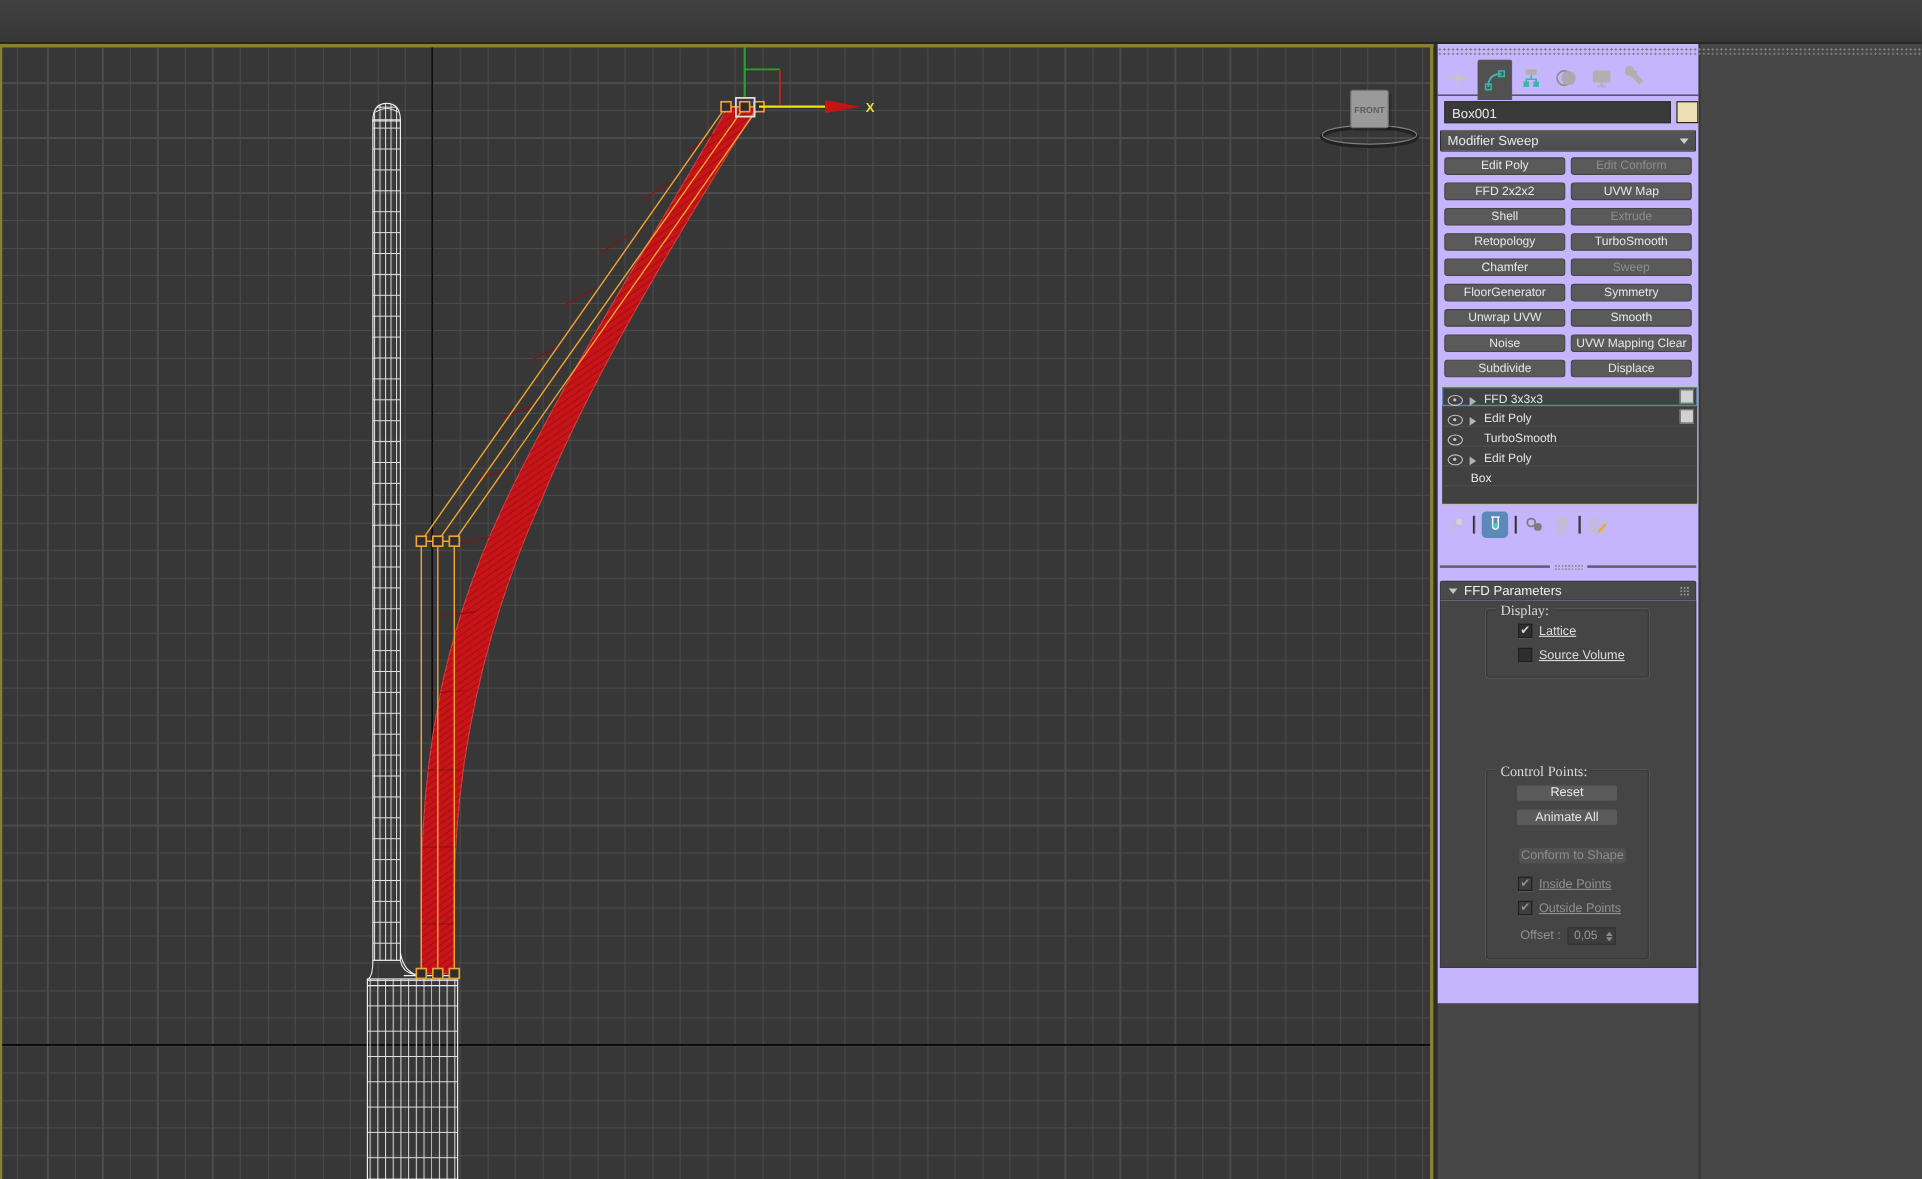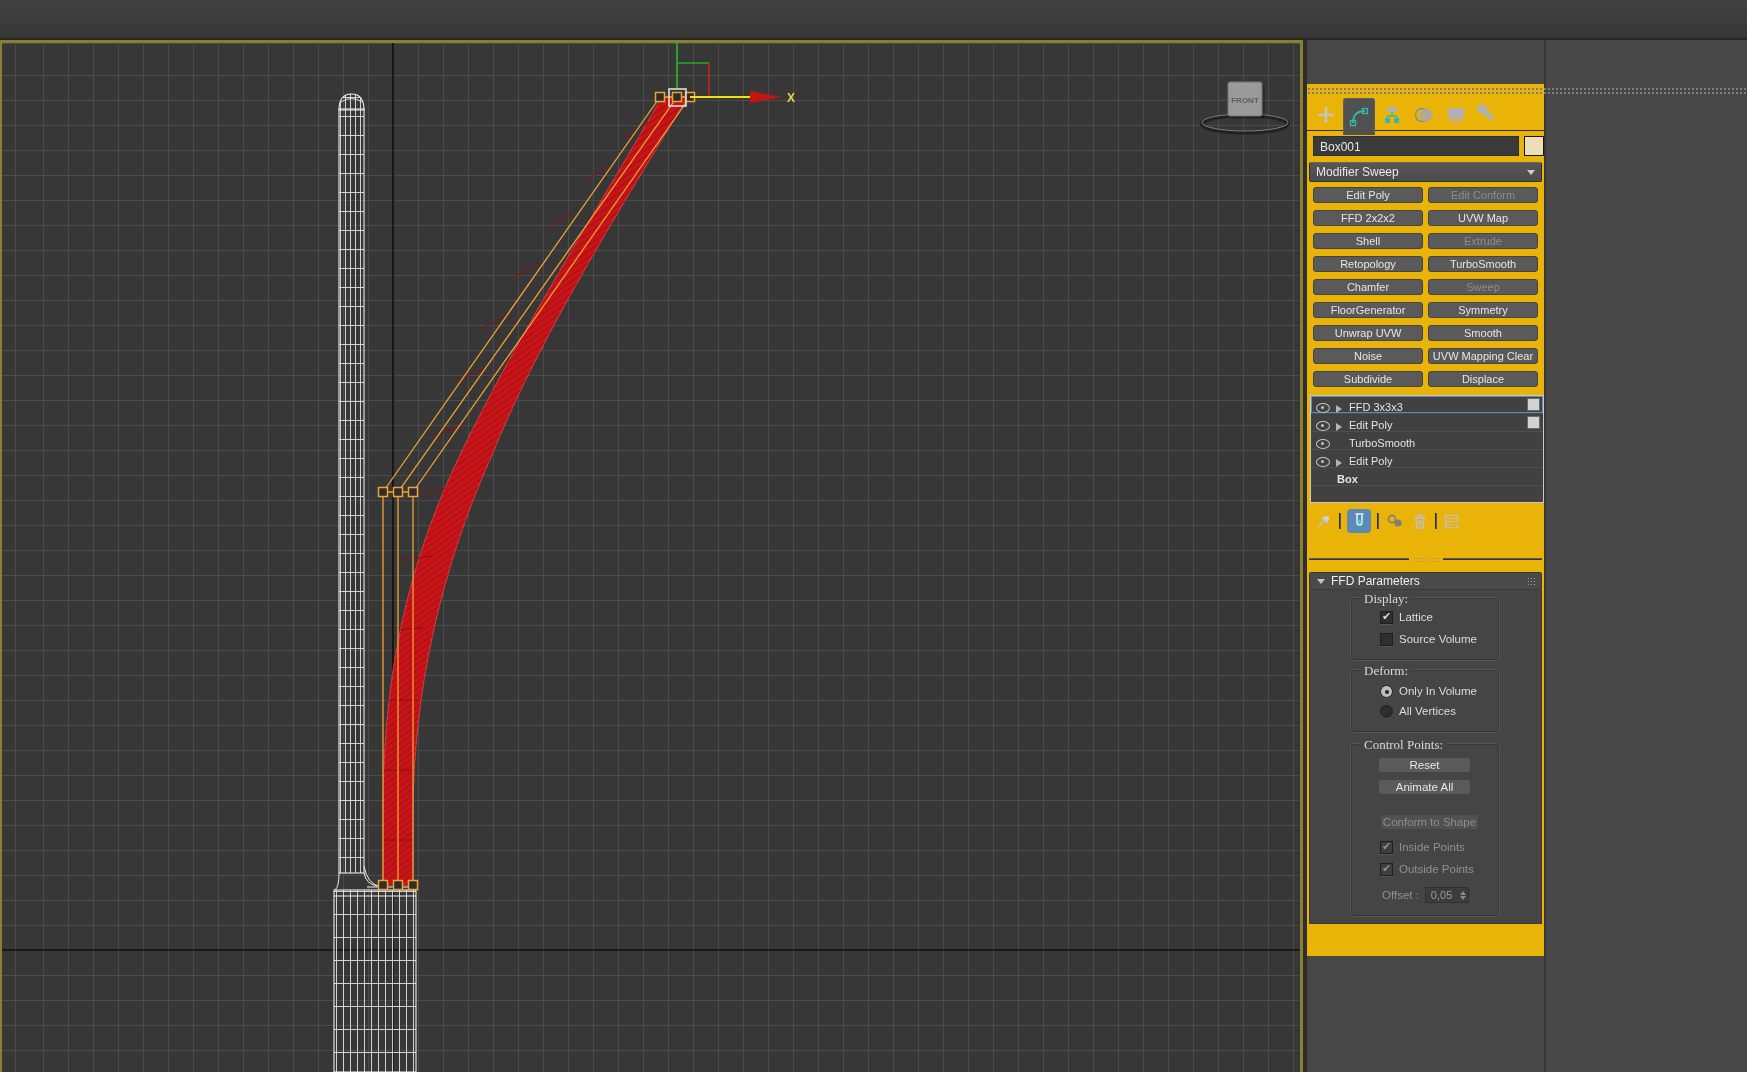--- a/index.html
+++ b/index.html
@@ -17,21 +17,21 @@
       #373737;
     background-position:19px 0, 0 11px;}
   .vp-border{position:absolute;background:#8a8130;z-index:5;}
   .vp-border.top{left:0;top:40px;width:1303px;height:3px;}
   .vp-border.left{left:0;top:40px;width:2px;height:1032px;}
   .vp-border.right{left:1300px;top:40px;width:3px;height:1032px;}
   .vp-svg{position:absolute;left:0;top:0;}
 
   
   .panel-divider{position:absolute;left:1303px;top:40px;width:4px;height:1032px;background:#2e2e2e;}
-  .panel{position:absolute;left:1307px;top:40px;width:237px;height:872px;background:#eab308;margin-top:44px;}
+  .panel{position:absolute;left:1307px;top:40px;width:237px;height:872px;background:#c4b5fd;}
   .panel-rest{position:absolute;left:1544px;top:40px;width:203px;height:1032px;background:#474747;border-left:2px solid #383838;}
   .dots{position:absolute;left:0;top:3px;width:440px;height:7px;
     background:radial-gradient(circle,#7d7d7d 0.9px,transparent 1px);background-size:4px 4px;}
 
   .tabs{position:absolute;left:0;top:12px;width:237px;height:34px;border-bottom:1px solid #2c2c2c;}
   .tab{position:absolute;top:2px;width:30px;height:34px;display:flex;align-items:center;justify-content:center;}
   .tab.active{background:#515151;border:1px solid #5e5e5e;border-bottom:none;height:36px;z-index:2;border-radius:3px 3px 0 0;}
 
   .name-field{position:absolute;left:6px;top:52px;width:206px;height:20px;background:#3a3a3a;
     border:1px solid #2f2f2f;color:#e8e8e8;font-size:12px;line-height:20px;padding-left:6px;box-sizing:border-box;}
@@ -52,21 +52,21 @@
     border:1px solid #c9c9c9;box-sizing:border-box;}
   .srow{height:17px;display:flex;align-items:flex-end;border-bottom:1px solid #4e4e4e;position:relative;
     color:#e4e4e4;font-size:11px;}
   .srow.selected{box-shadow:inset 0 0 0 1px #5f8cc0;}
   .srow .eye{width:12px;height:8px;border:1.5px solid #c4c4c4;border-radius:50%;margin-left:5px;position:relative;flex:none;}
   .srow .eye::after{content:"";position:absolute;left:3.5px;top:1.5px;width:3px;height:3px;border-radius:50%;background:#c4c4c4;}
   .srow .tri{width:0;height:0;border-top:4px solid transparent;border-bottom:4px solid transparent;
     border-left:6px solid #b4b4b4;margin-left:6px;flex:none;}
   .srow .slabel{margin-left:7px;white-space:nowrap;}
   .srow .sq{position:absolute;right:3px;top:2px;width:13px;height:13px;background:#d2d2d2;border:1px solid #6a6a6a;box-sizing:border-box;}
-  .srow.box-row .slabel{margin-left:26px;font-weight:bold;}
+  .srow.box-row .slabel{margin-left:26px;}
 
   .stack-toolbar{position:absolute;left:0;top:424px;width:237px;height:26px;display:flex;align-items:center;}
   .stk-sep{width:1px;height:16px;background:#2d2d2d;border-right:1px solid #585858;margin:0 6px;}
   .stk-ico{display:flex;align-items:center;justify-content:center;}
   .tube-btn{width:24px;height:24px;background:#5b8ab8;border-radius:4px;display:flex;align-items:center;justify-content:center;}
 
   .roll-sep{position:absolute;left:2px;top:472px;width:233px;height:6px;display:flex;align-items:center;}
   .roll-sep .ln{flex:1;height:0;border-top:1px solid #5a5a5a;border-bottom:1px solid #343434;}
   .roll-sep .grip{width:26px;height:5px;margin:0 4px;
     background:radial-gradient(circle,#8a8a8a 0.8px,transparent 1px);background-size:3px 3px;}
@@ -78,21 +78,21 @@
   .rollout-head .title{color:#efefef;font-size:12px;font-weight:normal;}
   .rollout-head .grip9{margin-left:auto;margin-right:5px;width:9px;height:9px;
     background:radial-gradient(circle,#9d9d9d 0.8px,transparent 1px);background-size:3px 3px;}
   .rollout-body{position:absolute;left:2px;top:506px;width:233px;height:334px;background:#454545;
     border:1px solid #3a3a3a;border-top:none;box-sizing:border-box;}
 
   .group{position:absolute;left:41px;width:148px;border:1px solid #373737;box-shadow:0 0 0 1px #555,inset 0 0 0 0 #555;
     border-radius:3px;box-sizing:border-box;}
   .group .glabel{position:absolute;left:8px;top:-8px;background:#454545;padding:0 4px;color:#d8d8d8;font-size:13px;font-family:Liberation Serif, serif;}
 
-  .ck-row{position:absolute;display:flex;color:#dcdcdc;font-size:11.5px;}
+  .ck-row{position:absolute;display:flex;align-items:center;color:#dcdcdc;font-size:11.5px;text-decoration:underline;}
   .ck{width:13px;height:13px;background:#2e2e2e;border:1px solid #1f1f1f;box-shadow:0 1px 0 #565656;
     box-sizing:border-box;margin-right:6px;position:relative;flex:none;}
   .ck.checked::after{content:"\2714";position:absolute;left:1px;top:-2px;font-size:11px;color:#d8d8d8;}
   .ck-row.dis{color:#909090;}
   .ck-row.dis .ck{background:#3e3e3e;}
   .ck-row.dis .ck.checked::after{color:#8f8f8f;}
 
   .radio{width:13px;height:13px;border-radius:50%;background:#2e2e2e;border:1px solid #1f1f1f;
     box-shadow:0 1px 0 #565656;box-sizing:border-box;margin-right:6px;position:relative;flex:none;}
   .radio.sel{background:#bdbdbd;}
@@ -369,31 +369,20 @@
       <div class="ck-row" style="left:28px;top:12px">
         <span class="ck checked"></span>
         <span>Lattice</span>
       </div>
       <div class="ck-row" style="left:28px;top:34px">
         <span class="ck"></span>
         <span>Source Volume</span>
       </div>
     </div>
 
-    <div class="group" style="top:80px;height:62px">
-      <span class="glabel">Deform:</span>
-      <div class="ck-row" style="left:28px;top:14px">
-        <span class="radio sel"></span>
-        <span>Only In Volume</span>
-      </div>
-      <div class="ck-row" style="left:28px;top:34px">
-        <span class="radio"></span>
-        <span>All Vertices</span>
-      </div>
-    </div>
 
     <div class="group" style="top:154px;height:172px">
       <span class="glabel">Control Points:</span>
       <div class="pbtn" style="left:26px;top:12px;width:93px">Reset</div>
       <div class="pbtn" style="left:26px;top:34px;width:93px">Animate All</div>
       <div class="pbtn disabled" style="left:28px;top:69px;width:99px">Conform to Shape</div>
       <div class="ck-row dis" style="left:28px;top:96px">
         <span class="ck checked"></span>
         <span>Inside Points</span>
       </div>

